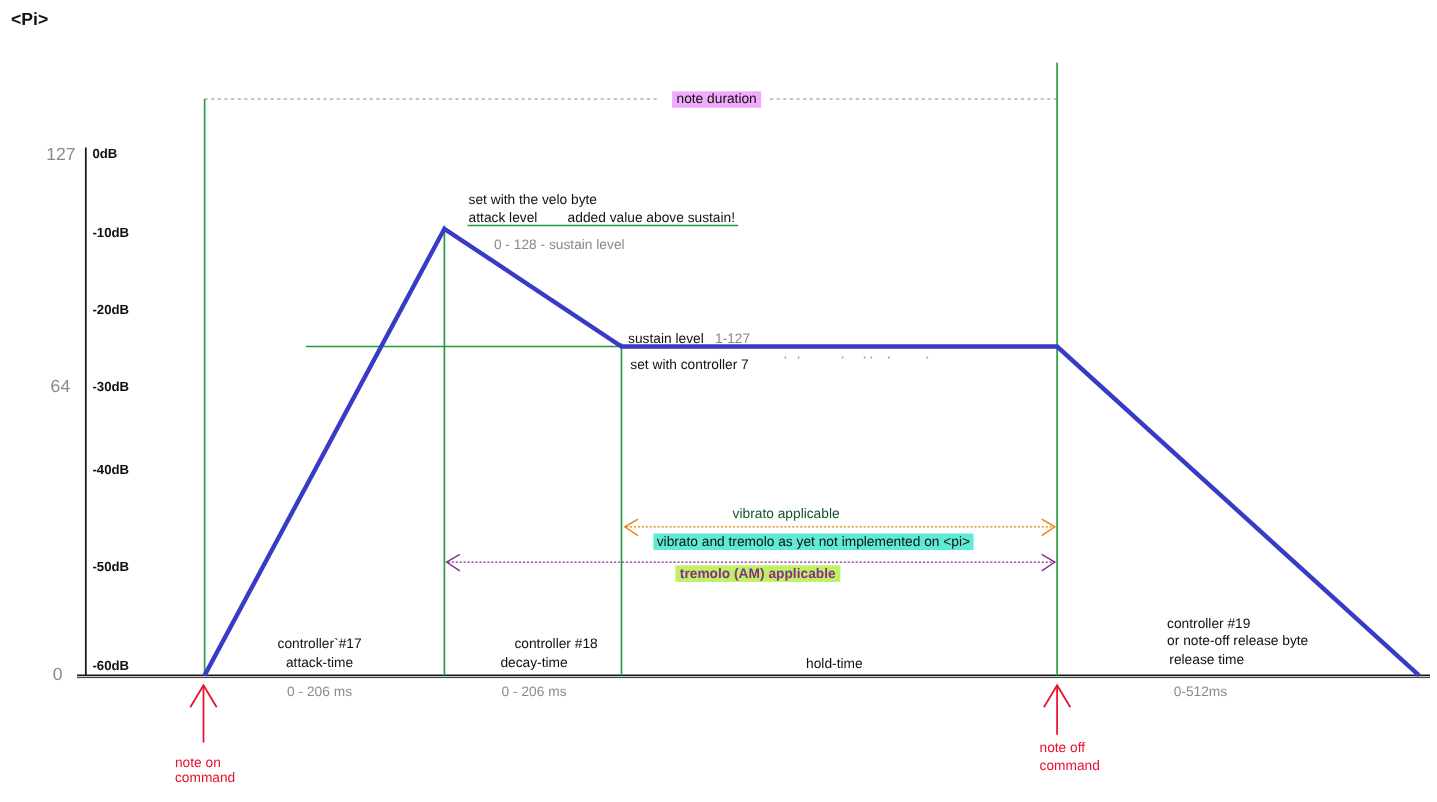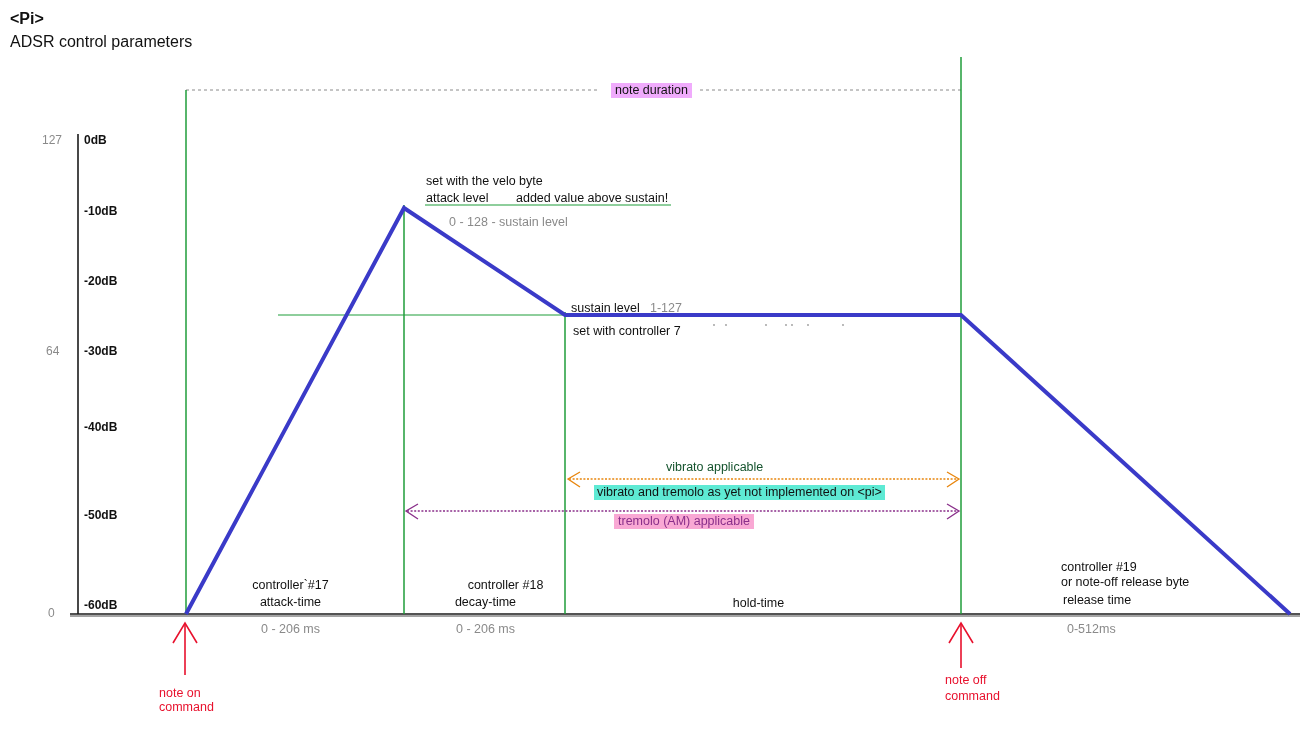--- a/index.html
+++ b/index.html
@@ -9,29 +9,28 @@
   #title-block{left:10px;top:8px;}
   #title-block .t1{font-size:16px;font-weight:bold;color:#111;line-height:22px;}
   #title-block .t2{font-size:16px;color:#111;line-height:24px;}
   svg#scene{position:absolute;left:0;top:0;width:1306px;height:729px;}
   .lbl{position:absolute;font-size:12.5px;color:#111;white-space:nowrap;line-height:15px;}
   .lbl.grey{color:#8a8a8a;}
   .lbl.red{color:#e8112d;}
   .lbl.orange{color:#14532d;}
   .lbl.purple{color:#8a2f8a;}
   .lbl.axis{font-size:12px;color:#111;font-weight:600;}
-  .lbl.axisnum{font-size:12px;color:#8a8a8a;}
+  .lbl.axisnum{font-size:16px;color:#8a8a8a;}
   .lbl.center{text-align:center;}
 </style>
 </head>
 <body>
 
 <div class="abs" id="title-block">
   <div class="t1">&lt;Pi&gt;</div>
-  <div class="t2">ADSR control parameters</div>
 </div>
 
 <svg id="scene" viewBox="0 0 1306 729">
 
   <line x1="78" y1="134" x2="78" y2="614" stroke="#1a1a1a" stroke-width="1.6"></line>
   <line x1="70" y1="614" x2="1300" y2="614" stroke="#1a1a1a" stroke-width="1.6"></line>
 
   <line x1="186" y1="90" x2="600" y2="90" stroke="#8a8a8a" stroke-width="1" stroke-dasharray="3,3"></line>
   <line x1="700" y1="90" x2="961" y2="90" stroke="#8a8a8a" stroke-width="1" stroke-dasharray="3,3"></line>
 
@@ -102,21 +101,21 @@
 <div class="lbl abs" style="left:426px;top:191px;">attack level</div>
 <div class="lbl abs" style="left:516px;top:191px;">added value above sustain!</div>
 <div class="lbl grey abs" style="left:449px;top:215px;">0 - 128 - sustain level</div>
 
 <div class="lbl abs" style="left:571px;top:301px;">sustain level</div>
 <div class="lbl grey abs" style="left:650px;top:301px;">1-127</div>
 <div class="lbl abs" style="left:573px;top:324px;">set with controller 7</div>
 
 <div class="lbl orange abs" style="left:662px;top:460px;background:#fff;padding:0 4px;">vibrato applicable</div>
 <div class="lbl abs" style="left:594px;top:485px;background:#5eead4;padding:0 3px;">vibrato and tremolo as yet not implemented on &lt;pi&gt;</div>
-<div class="lbl purple abs" style="left:614px;top:514px;background:#f9a8d4;padding:0 4px;">tremolo (AM) applicable</div>
+<div class="lbl purple abs" style="left:614px;top:514px;background:#bef264;padding:0 4px;font-weight:bold;">tremolo (AM) applicable</div>
 
 <div class="lbl abs center" style="left:228px;top:578px;width:125px;">controller`#17</div>
 <div class="lbl abs center" style="left:228px;top:595px;width:125px;">attack-time</div>
 <div class="lbl grey abs center" style="left:228px;top:622px;width:125px;">0 - 206 ms</div>
 
 <div class="lbl abs center" style="left:443px;top:578px;width:125px;">controller #18</div>
 <div class="lbl abs center" style="left:423px;top:595px;width:125px;">decay-time</div>
 <div class="lbl grey abs center" style="left:423px;top:622px;width:125px;">0 - 206 ms</div>
 
 <div class="lbl abs center" style="left:696px;top:596px;width:125px;">hold-time</div>

